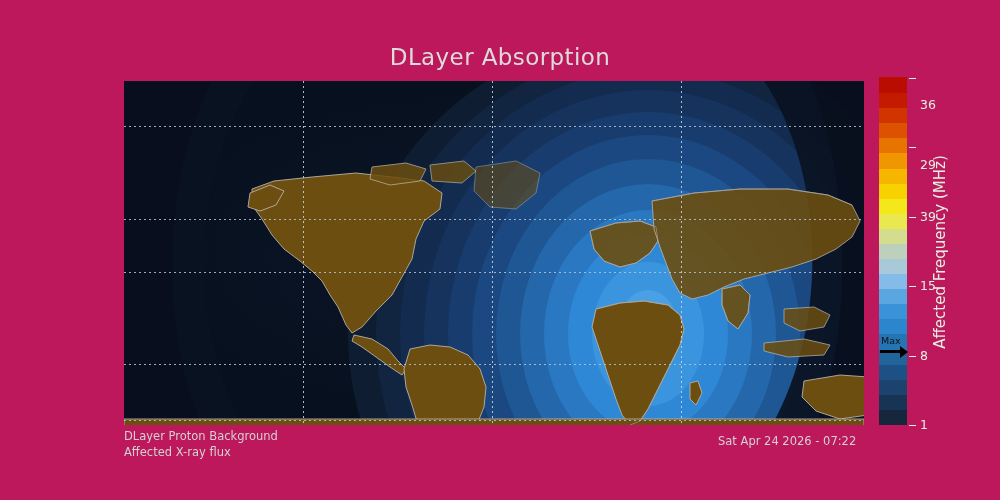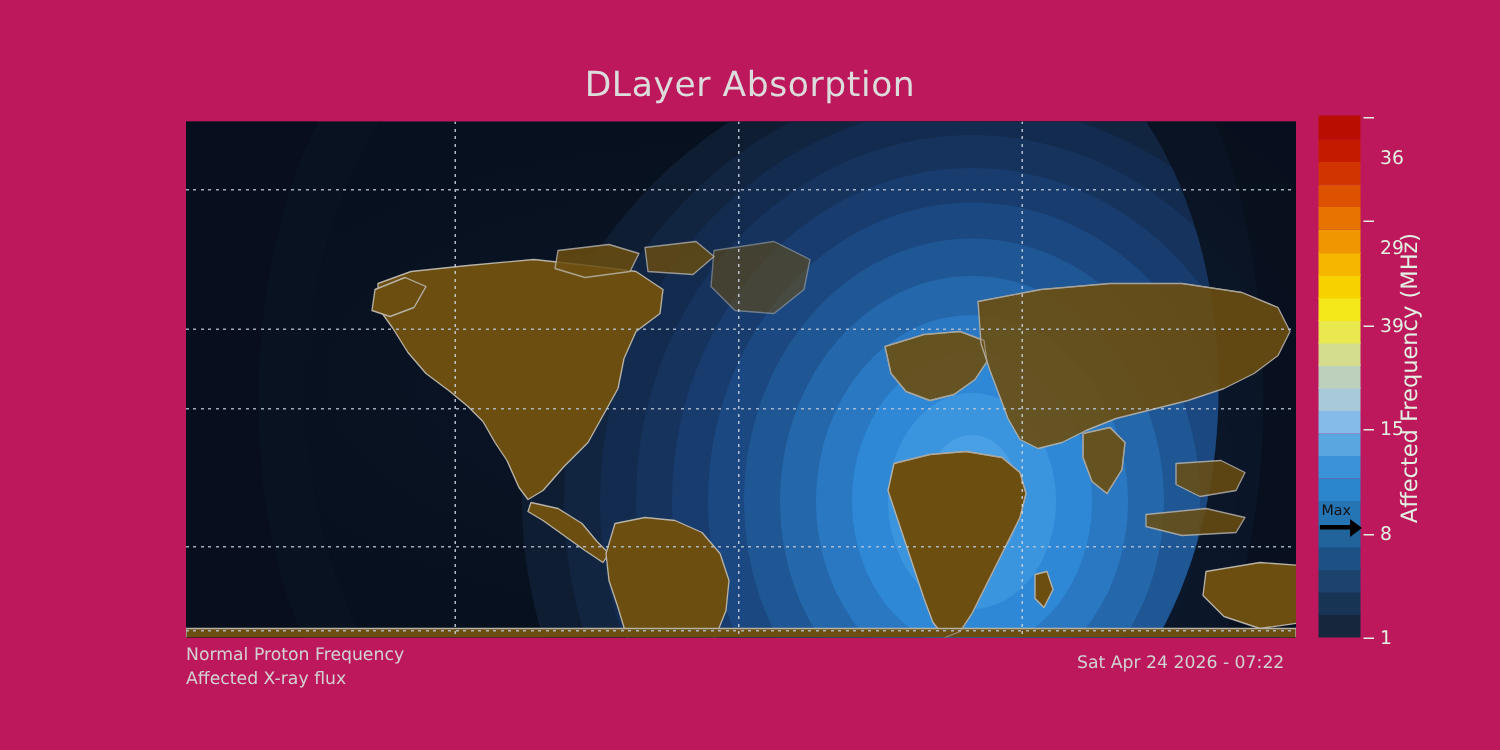--- a/index.html
+++ b/index.html
@@ -176,21 +176,21 @@
     <div class="gridline-h" style="top:45px"></div>
     <div class="gridline-h" style="top:138px"></div>
     <div class="gridline-h" style="top:191px"></div>
     <div class="gridline-h" style="top:283px"></div>
     <div class="gridline-h" style="top:339px"></div>
     <div class="gridline-v" style="left:179px"></div>
     <div class="gridline-v" style="left:368px"></div>
     <div class="gridline-v" style="left:557px"></div>
   </div>
 
-  <div class="note l1">Normal Proton Frequency</div>
+  <div class="note l1">DLayer Proton Background</div>
   <div class="note l2">Affected X-ray flux</div>
   <div class="stamp">Sat Apr 24 2026 - 07:22</div>
 
   <div class="cbar-wrap">
     <div class="cbar" id="cbar-bands">
         <div class="band" style="background: rgb(22, 38, 60); bottom: 0px; height: 15.687px;"></div>
         <div class="band" style="background: rgb(24, 52, 85); bottom: 15.087px; height: 15.687px;"></div>
         <div class="band" style="background: rgb(27, 67, 110); bottom: 30.1739px; height: 15.687px;"></div>
         <div class="band" style="background: rgb(29, 81, 133); bottom: 45.2609px; height: 15.687px;"></div>
         <div class="band" style="background: rgb(33, 99, 155); bottom: 60.3478px; height: 15.687px;"></div>

